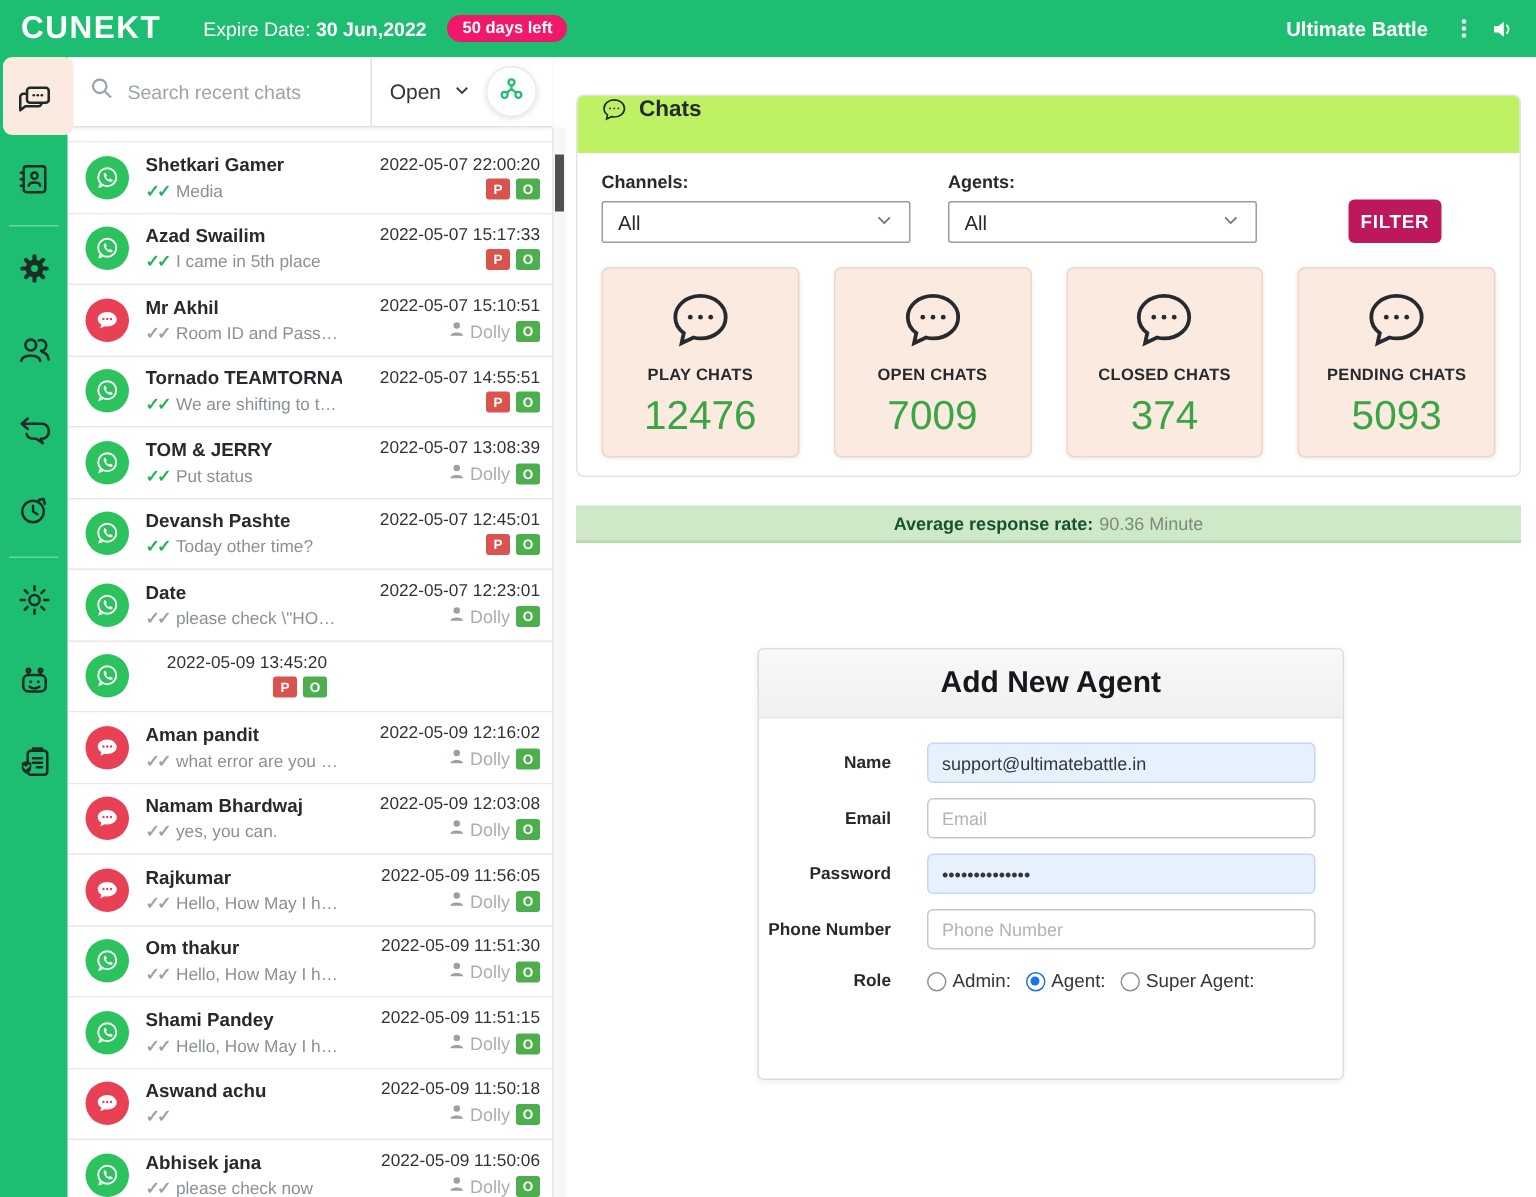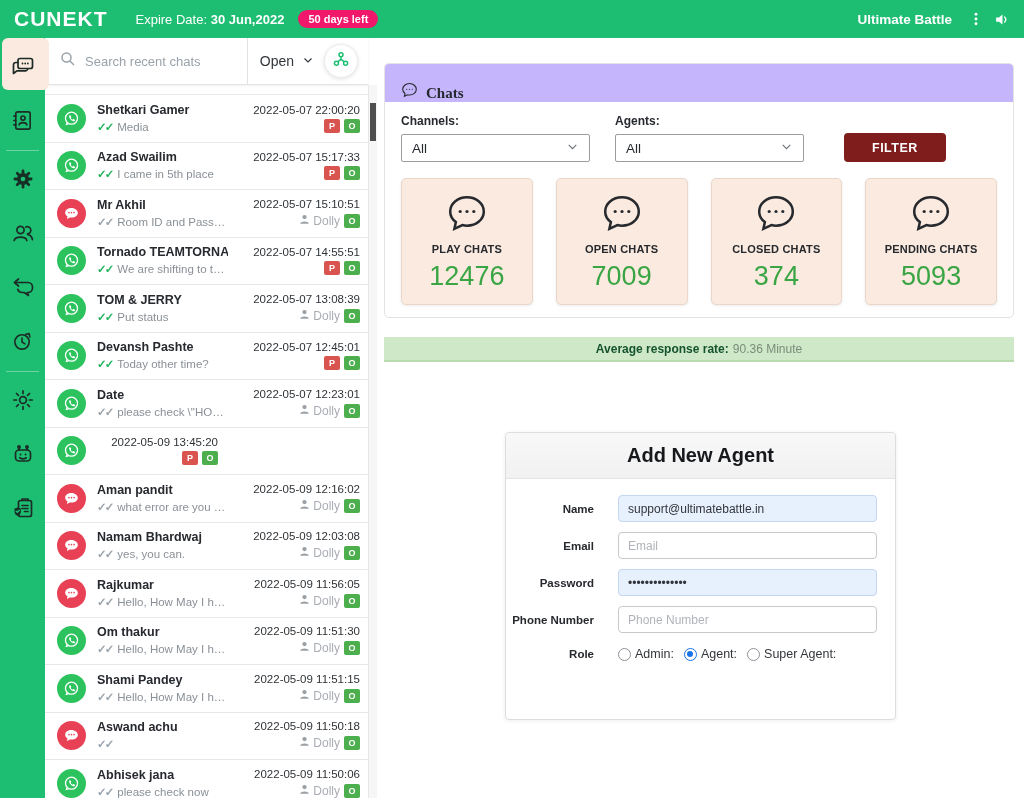--- a/index.html
+++ b/index.html
@@ -63,31 +63,31 @@
 
   
   .vscroll { position:absolute; left:368px; top:85px; bottom:0; width:9px; background:#f6f6f6;
              border-left:1px solid #e6e6e6; z-index:12; }
   .vscroll .thumb { position:absolute; left:1px; right:1px; top:18px; height:38px; background:#4f4f4f; }
 
   
   .rightpanel { position:absolute; left:377px; right:0; top:38px; bottom:0; background:#fff; }
   .panel-card { position:absolute; left:7px; top:25px; width:630px; height:255px;
                 border:1px solid #e3e3e3; border-radius:5px; background:#fff; }
-  .chats-header { height:38px; background:#c4b5fd; border-radius:4px 4px 0 0; display:flex;
-                  align-items:flex-end; padding-left:16px; gap:8px;font-family:Liberation Serif, serif; }
+  .chats-header { height:38px; background:#bef264; border-radius:4px 4px 0 0; display:flex;
+                  align-items:flex-start; padding-left:16px; gap:8px; }
   .chats-title { font-size:15px; font-weight:800; color:#26292e; }
   .filters { position:absolute; left:16px; right:16px; top:50px; display:flex; align-items:flex-end; }
   .fgroup { display:flex; flex-direction:column; gap:6px; margin-right:25px; }
   .flabel { font-size:12px; font-weight:800; color:#26292e; }
-  .fselect { width:189px; height:28px; border:1px solid #9c9c9c; border-radius:2px; background:#fff;
+  .fselect { width:206px; height:28px; border:1px solid #9c9c9c; border-radius:2px; background:#fff;
              display:flex; align-items:center; justify-content:space-between; padding:0 10px;
              font-size:13.5px; color:#26292e; }
-  .filter-btn { height:29px; padding:0 28px; background:#7f1d1d; color:#fff; border:none; border-radius:4px;
-                font-size:12.5px; font-weight:700; letter-spacing:.5px; margin-left:15px;
+  .filter-btn { height:29px; padding:0 8px; background:#be185d; color:#fff; border:none; border-radius:4px;
+                font-size:12.5px; font-weight:700; letter-spacing:.5px; margin-left:36px;
                 font-family:"Liberation Sans",sans-serif; }
   .stats { position:absolute; left:16px; right:16px; top:114px; display:flex; gap:23px; }
   .stat-card { flex:1; height:127px; background:#fbeadf; border:1px solid #ead7ca; border-radius:5px;
                box-shadow:0 1px 3px rgba(0,0,0,.08); display:flex; flex-direction:column;
                align-items:center; justify-content:center; gap:6px; }
   .stat-label { font-size:11px; font-weight:800; color:#26292e; letter-spacing:.2px; }
   .stat-value { font-size:27px; color:#3aa545; }
 
   .avg-bar { position:absolute; left:7px; top:299px; width:630px; height:25px; background:#cfe9c8;
              border-bottom:2px solid #b8dcae; display:flex; align-items:center; justify-content:center;

